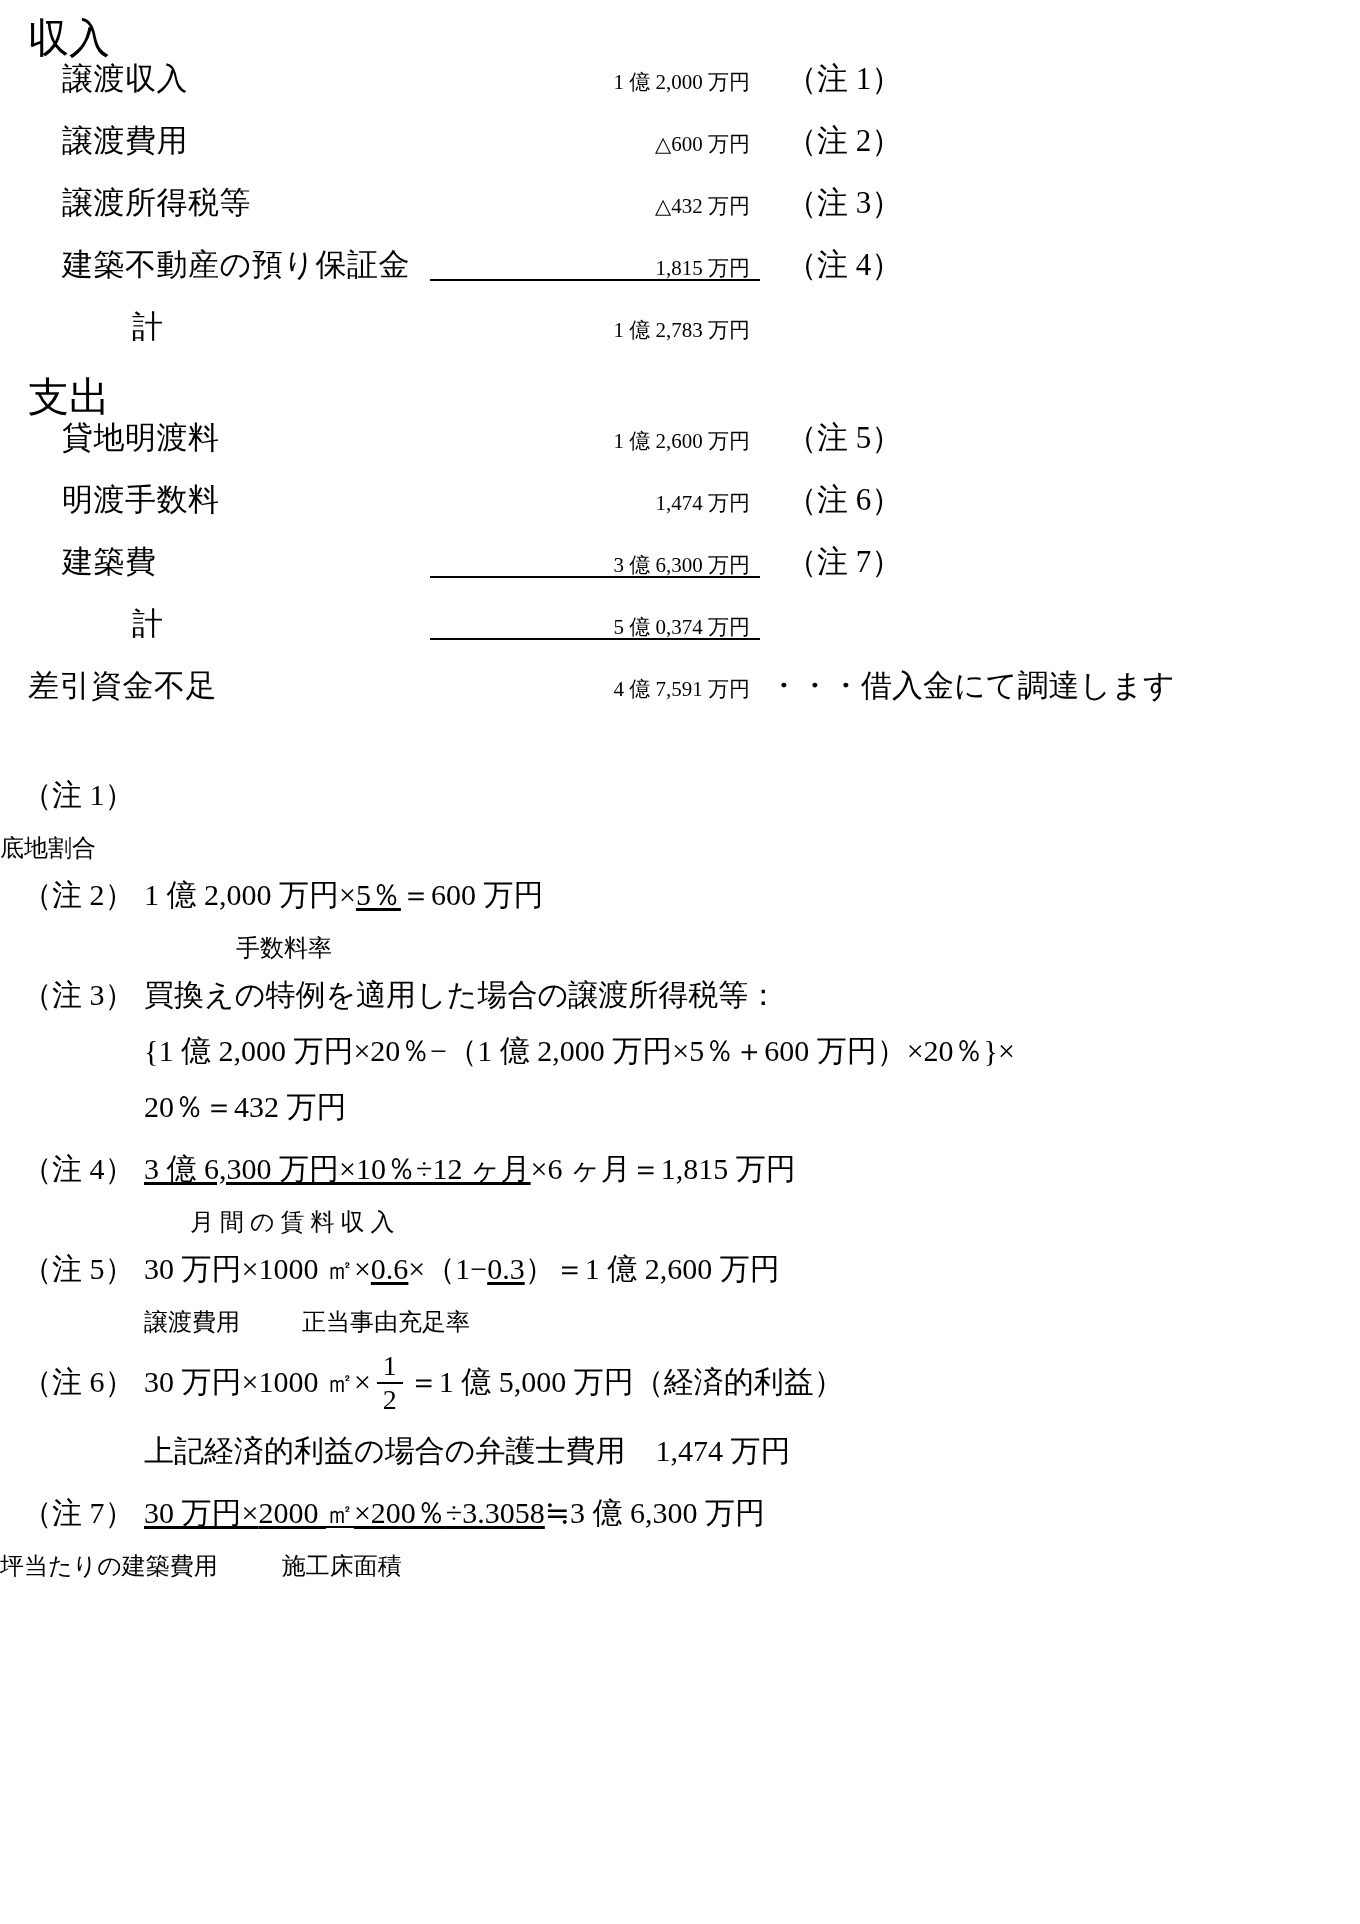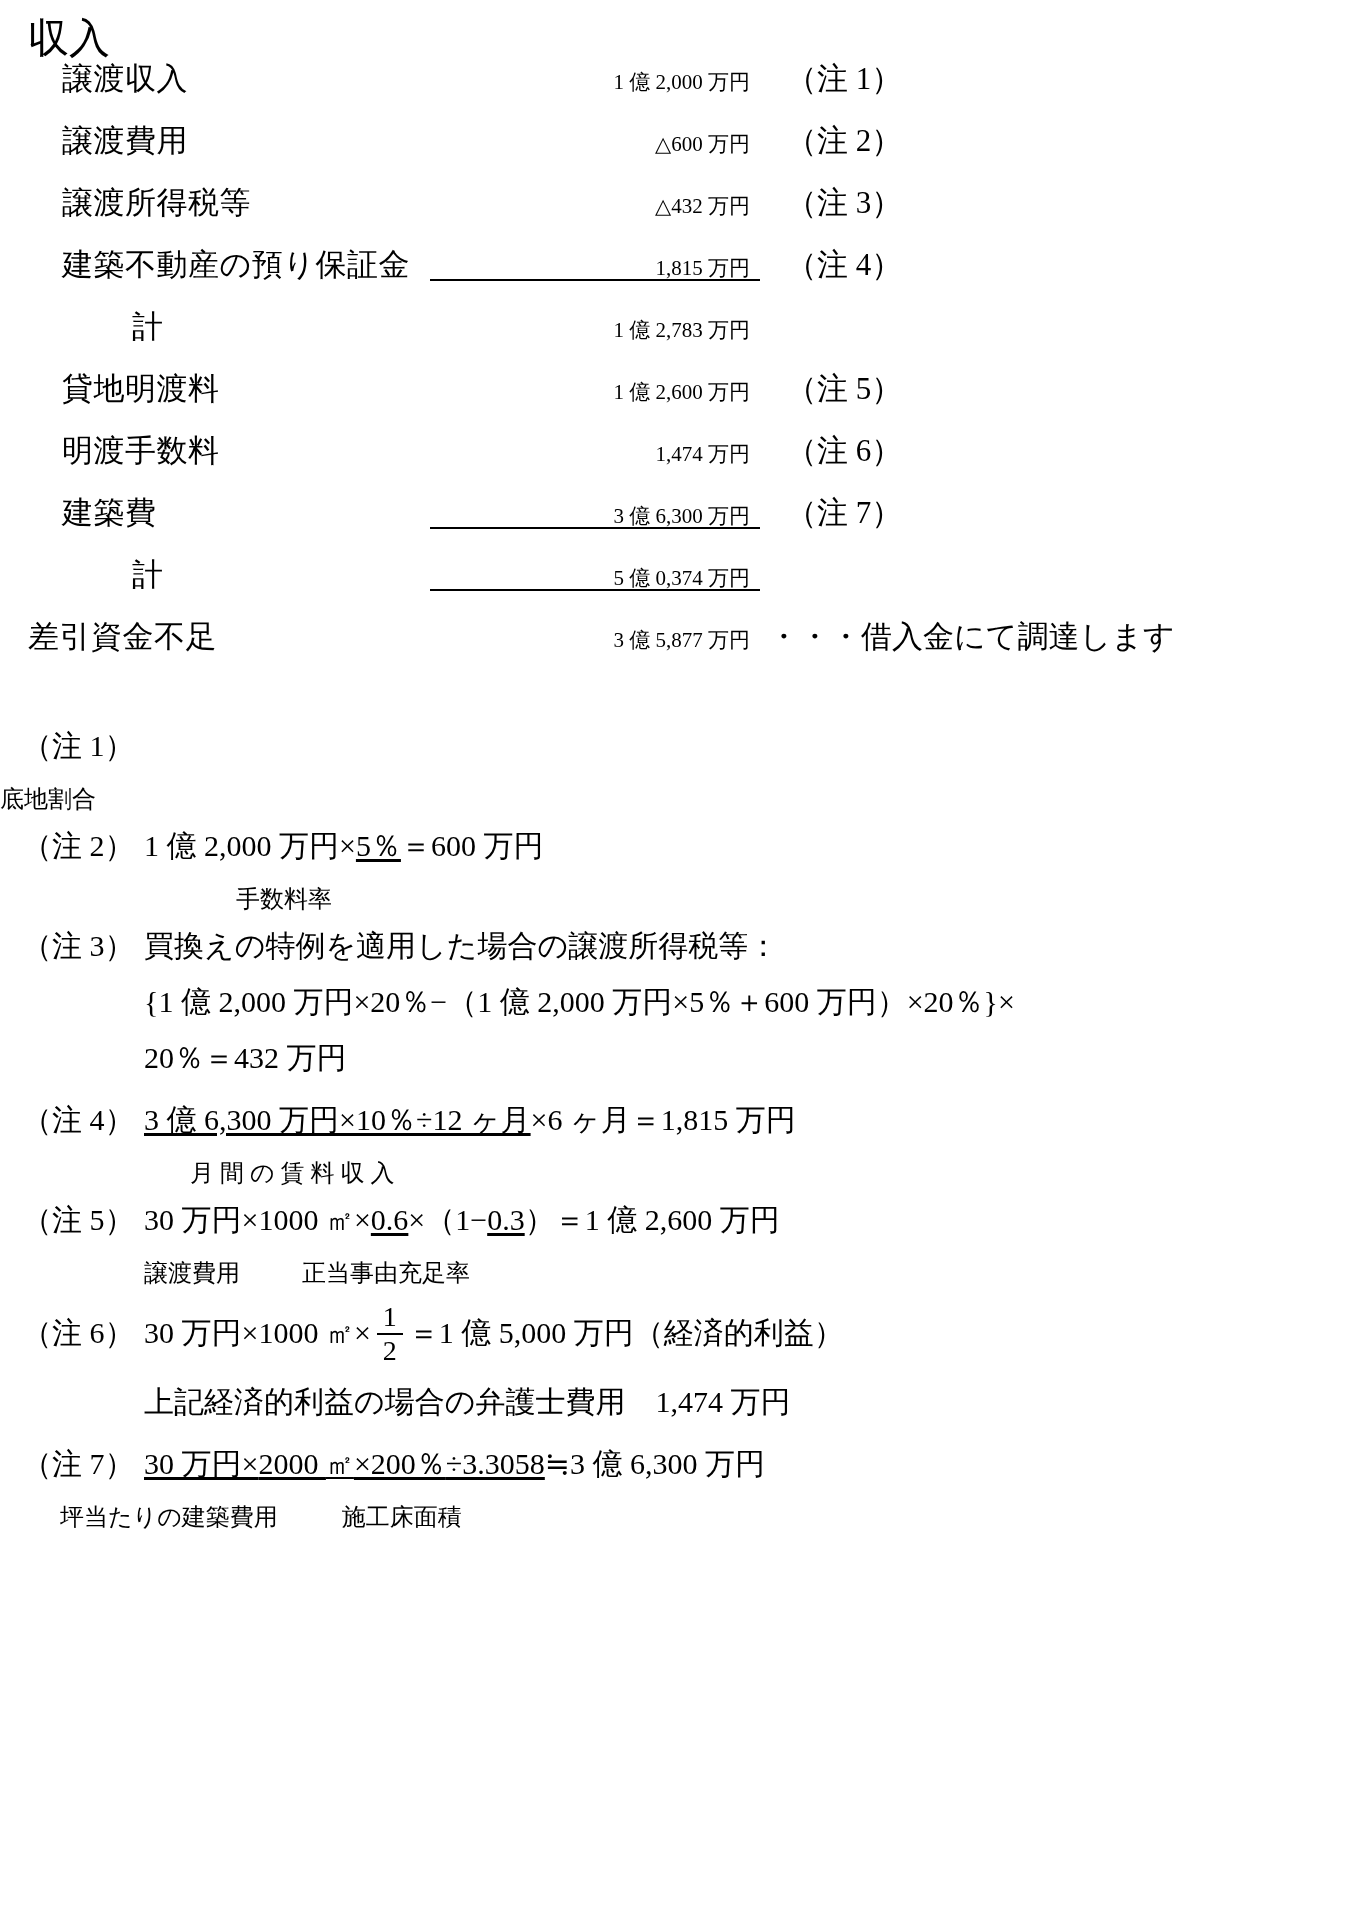--- a/index.html
+++ b/index.html
@@ -97,21 +97,21 @@
   }
   .sub-row {
     display: flex;
     min-height: 38px;
     align-items: baseline;
   }
   .indent-1 { padding-left: 144px; }
   .indent-3 { padding-left: 190px; }
   .indent-4 { }
   .indent-5 { padding-left: 236px; }
-  .indent-6 { padding-left: 60px; }
+  .indent-6 { }
   .cont-line {
     padding-left: 144px;
     font-size: 30px;
     min-height: 56px;
     white-space: nowrap;
   }
   .sq { font-size: 28px; }
 
   .frac {
     display: inline-flex;
@@ -164,20 +164,21 @@
     <div class="amount ruled-bottom">1,815 万円</div>
     <div class="note">（注 4）</div>
   </div>
 
   <div class="row">
     <div class="label center">計</div>
     <div class="amount">1 億 2,783 万円</div>
     <div class="note"></div>
   </div>
 
+  <div class="section-head">支出</div>
 
   <div class="row">
     <div class="label">貸地明渡料</div>
     <div class="amount">1 億 2,600 万円</div>
     <div class="note">（注 5）</div>
   </div>
 
   <div class="row">
     <div class="label">明渡手数料</div>
     <div class="amount">1,474 万円</div>
@@ -191,21 +192,21 @@
   </div>
 
   <div class="row">
     <div class="label center">計</div>
     <div class="amount ruled-bottom">5 億 0,374 万円</div>
     <div class="note"></div>
   </div>
 
   <div class="row" style="height:70px;">
     <div class="label" style="padding-left:28px;">差引資金不足</div>
-    <div class="amount">3 億 5,877 万円</div>
+    <div class="amount">4 億 7,591 万円</div>
     <div class="trailing" style="padding-left:8px;">・・・借入金にて調達します</div>
   </div>
 
   <div class="gap-md"></div>
 
   <div class="note-block">
     <div class="note-line">
       <span class="note-tag">（注 1）</span>
     </div>
     <div class="sub-row indent-4">

